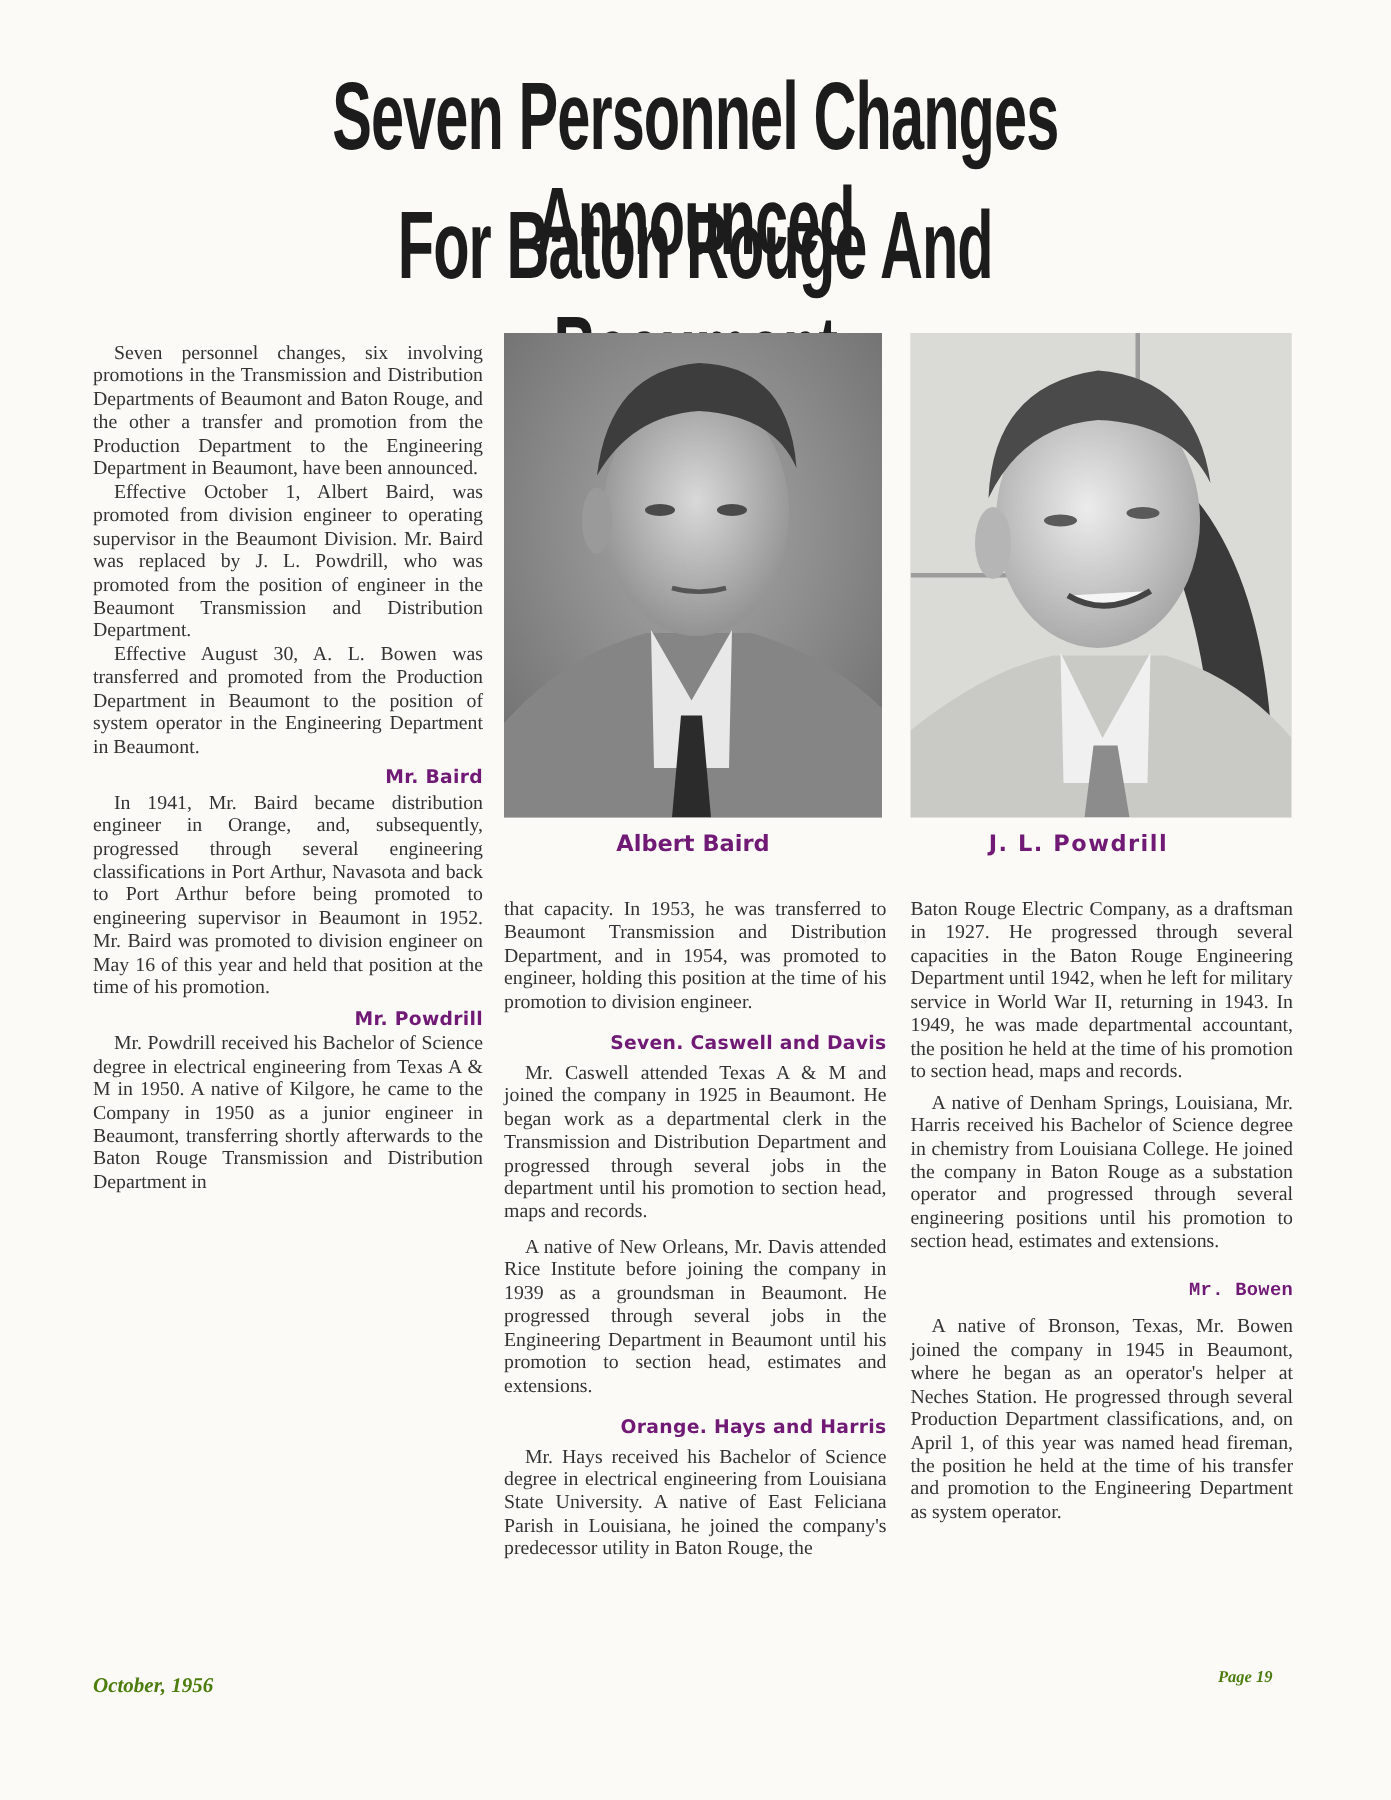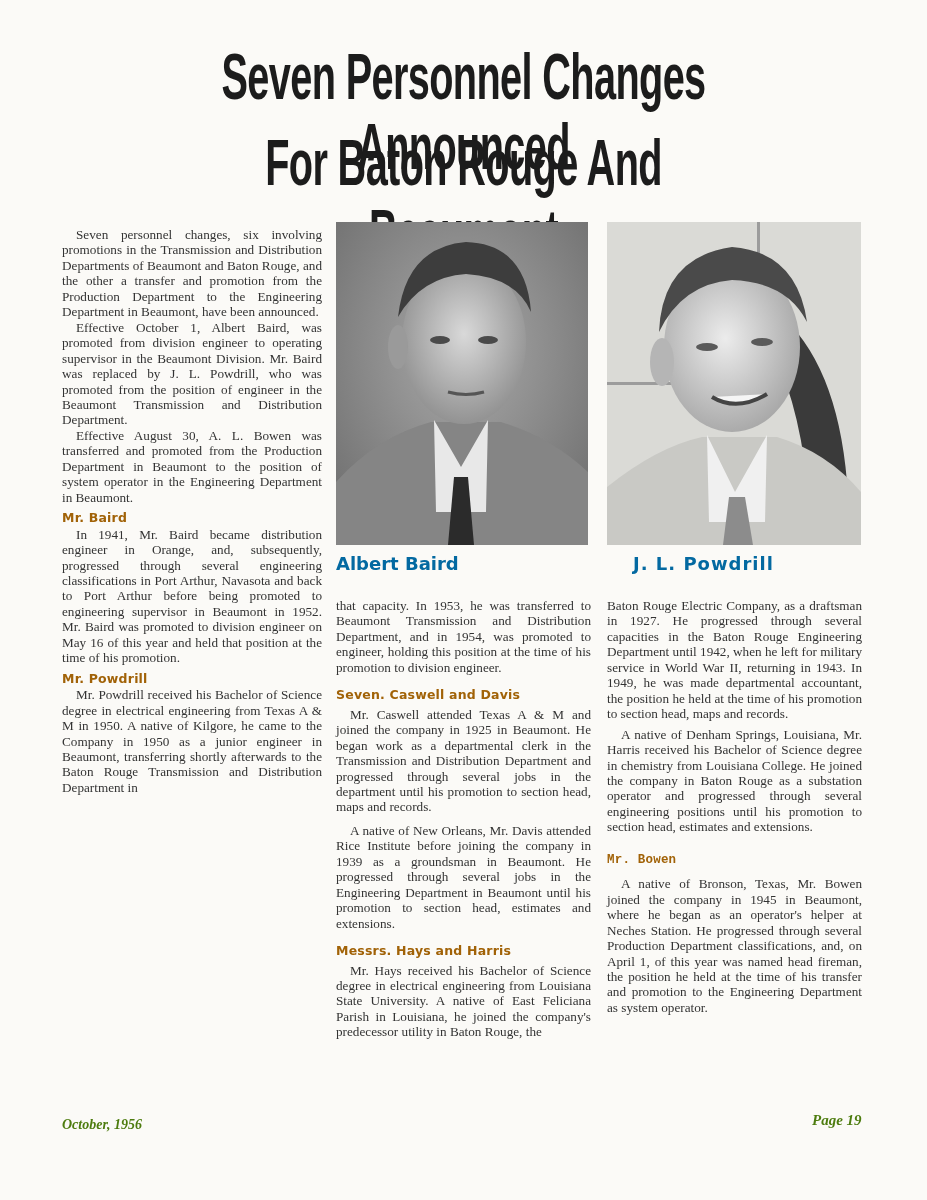--- a/index.html
+++ b/index.html
@@ -6,34 +6,34 @@
   body{width:927px;height:1200px;background:#fbfaf7;position:relative;overflow:hidden;color:#2a2a2a;}
   .headline{position:absolute;left:0;width:927px;text-align:center;font-family:"Liberation Sans","DejaVu Sans",sans-serif;font-weight:bold;color:#1c1c1c;letter-spacing:-1px;}
   .hl1{top:42px;font-size:64px;line-height:70px;transform:scaleX(0.62);transform-origin:center;}
   .hl2{top:128px;font-size:64px;line-height:70px;transform:scaleX(0.62);transform-origin:center;}
   .col{position:absolute;font-family:"Liberation Serif","DejaVu Serif",serif;font-size:13.2px;line-height:15.45px;text-align:justify;color:#333;}
   .col p{margin:0;text-indent:14px;}
   .col p.noindent{text-indent:0;}
   .col1{left:62px;top:227px;width:260px;}
   .col2{left:336px;top:598px;width:255px;}
   .col3{left:607px;top:598px;width:255px;}
-  .subhead{font-family:"DejaVu Sans","Liberation Sans",sans-serif;font-weight:bold;font-size:12.5px;text-align:left;text-indent:0;color:#a16207;letter-spacing:0.2px;}
+  .subhead{font-family:"DejaVu Sans","Liberation Sans",sans-serif;font-weight:bold;font-size:12.5px;text-align:right;text-indent:0;color:#701a75;letter-spacing:0.2px;}
   .col1 .subhead{margin:5px 0 1px 0;}
   .col2 .subhead{margin:12px 0 4px 0;}
   .col3 .subhead{margin:18px 0 8px 0;font-family:Liberation Mono, monospace;}
   .gap{height:8px;}
   .photo{position:absolute;top:222px;height:323px;overflow:hidden;}
   .photo1{left:336px;width:252px;background:#8a8a8a;}
   .photo2{left:607px;width:254px;background:#cfcfcb;}
-  .caption{position:absolute;top:553px;font-family:"DejaVu Sans","Liberation Sans",sans-serif;font-weight:bold;font-size:18px;color:#0369a1;text-align:left;}
+  .caption{position:absolute;top:553px;font-family:"DejaVu Sans","Liberation Sans",sans-serif;font-weight:bold;font-size:15px;color:#701a75;text-align:center;}
   .cap1{left:336px;width:252px;}
-  .cap2{left:633px;width:254px;letter-spacing:1px;}
+  .cap2{left:592px;width:254px;letter-spacing:1px;}
   .footer{position:absolute;top:1117px;font-family:"Liberation Serif","DejaVu Serif",serif;font-style:italic;font-weight:bold;font-size:14px;color:#4d7c0f;}
   .footer-left{left:62px;}
-  .footer-right{left:812px;font-size:15px;top:1112px;}
+  .footer-right{left:812px;font-size:11px;top:1112px;}
 </style>
 </head>
 <body>
 
 <div class="headline hl1">Seven Personnel Changes Announced</div>
 <div class="headline hl2">For Baton Rouge And Beaumont</div>
 
 <div class="col col1">
   <p>Seven personnel changes, six involving promotions in the Transmission and Distribution Departments of Beaumont and Baton Rouge, and the other a transfer and promotion from the Production Department to the Engineering Department in Beaumont, have been announced.</p>
   <p>Effective October 1, Albert Baird, was promoted from division engineer to operating supervisor in the Beaumont Division. Mr. Baird was replaced by J. L. Powdrill, who was promoted from the position of engineer in the Beaumont Transmission and Distribution Department.</p>
@@ -93,21 +93,21 @@
 </div>
 <div class="caption cap1">Albert Baird</div>
 <div class="caption cap2">J. L. Powdrill</div>
 
 <div class="col col2">
   <p class="noindent">that capacity. In 1953, he was transferred to Beaumont Transmission and Distribution Department, and in 1954, was promoted to engineer, holding this position at the time of his promotion to division engineer.</p>
   <div class="subhead">Seven. Caswell and Davis</div>
   <p>Mr. Caswell attended Texas A &amp; M and joined the company in 1925 in Beaumont. He began work as a departmental clerk in the Transmission and Distribution Department and progressed through several jobs in the department until his promotion to section head, maps and records.</p>
   <div class="gap"></div>
   <p>A native of New Orleans, Mr. Davis attended Rice Institute before joining the company in 1939 as a groundsman in Beaumont. He progressed through several jobs in the Engineering Department in Beaumont until his promotion to section head, estimates and extensions.</p>
-  <div class="subhead">Messrs. Hays and Harris</div>
+  <div class="subhead">Orange. Hays and Harris</div>
   <p>Mr. Hays received his Bachelor of Science degree in electrical engineering from Louisiana State University. A native of East Feliciana Parish in Louisiana, he joined the company's predecessor utility in Baton Rouge, the</p>
 </div>
 
 <div class="col col3">
   <p class="noindent">Baton Rouge Electric Company, as a draftsman in 1927. He progressed through several capacities in the Baton Rouge Engineering Department until 1942, when he left for military service in World War II, returning in 1943. In 1949, he was made departmental accountant, the position he held at the time of his promotion to section head, maps and records.</p>
   <div class="gap" style="height:5px"></div>
   <p>A native of Denham Springs, Louisiana, Mr. Harris received his Bachelor of Science degree in chemistry from Louisiana College. He joined the company in Baton Rouge as a substation operator and progressed through several engineering positions until his promotion to section head, estimates and extensions.</p>
   <div class="subhead">Mr. Bowen</div>
   <p>A native of Bronson, Texas, Mr. Bowen joined the company in 1945 in Beaumont, where he began as an operator's helper at Neches Station. He progressed through several Production Department classifications, and, on April 1, of this year was named head fireman, the position he held at the time of his transfer and promotion to the Engineering Department as system operator.</p>
 </div>

